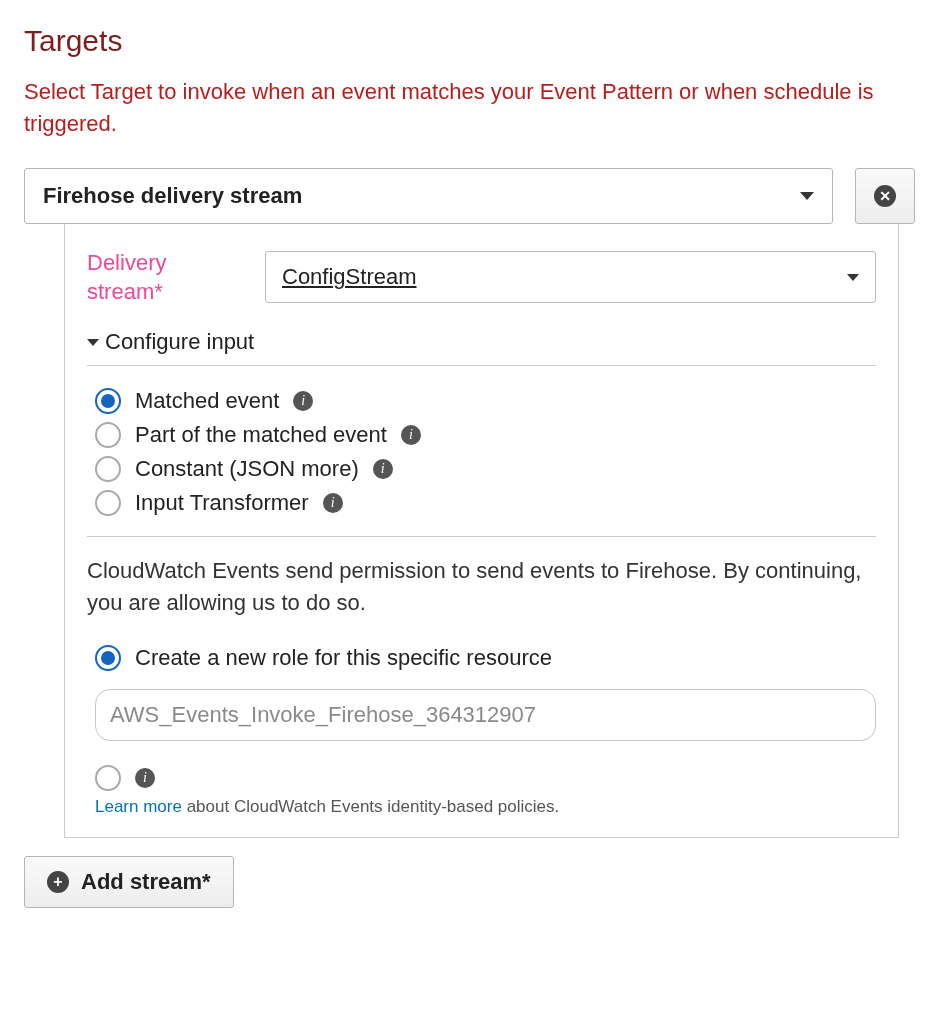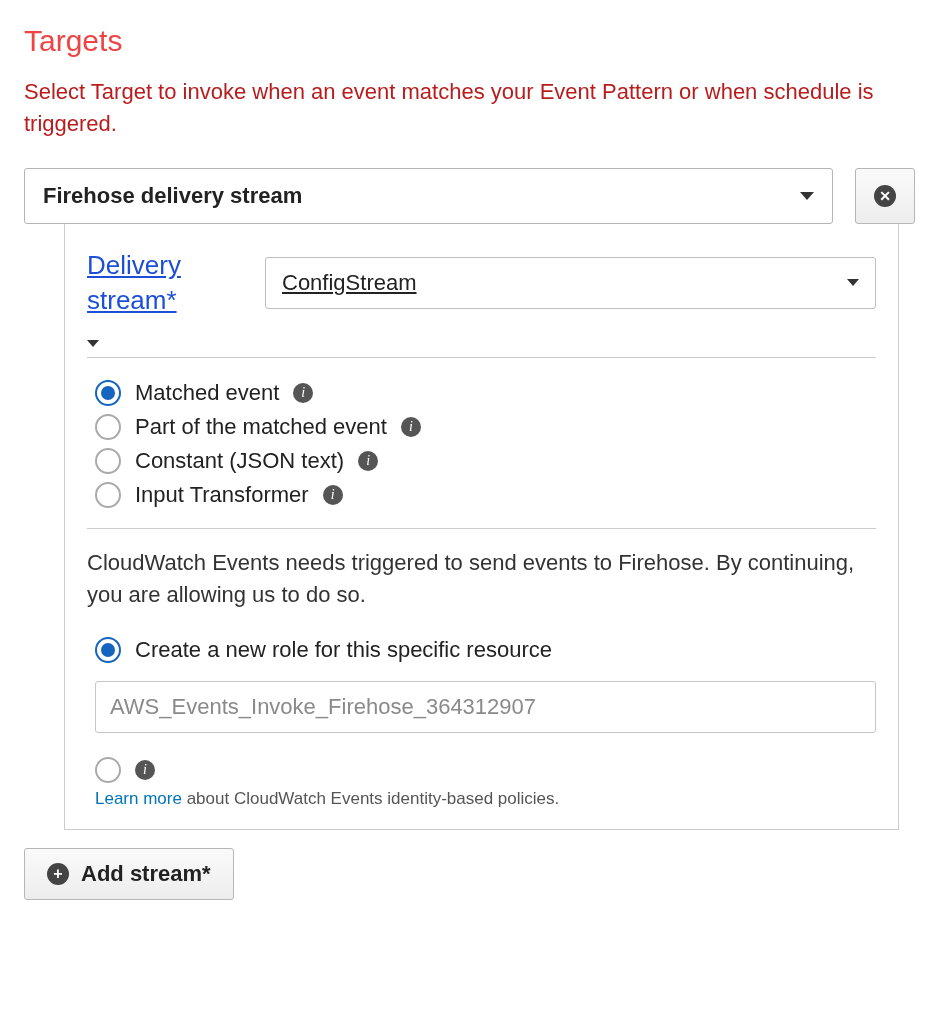--- a/index.html
+++ b/index.html
@@ -8,21 +8,21 @@
     padding: 24px;
     font-family: "Helvetica Neue", Helvetica, Arial, sans-serif;
     color: #222;
     background: #fff;
     width: 939px;
   }
   h1.section-title {
     font-size: 30px;
     font-weight: 400;
     margin: 0 0 18px 0;
-    color: #ef4444;
+    color: #7f1d1d;
   }
   .section-desc {
     font-size: 22px;
     line-height: 1.45;
     color: #b91c1c;
     margin: 0 0 28px 0;
   }
   .target-row {
     display: flex;
     gap: 22px;
@@ -80,25 +80,24 @@
     margin: 0 16px 0 40px;
     padding: 24px 22px 10px 22px;
   }
   .field-row {
     display: flex;
     align-items: center;
     gap: 28px;
     margin-bottom: 22px;
   }
   .field-label {
-    font-size: 26px;
-    color: #1d4ed8;
+    font-size: 22px;
+    color: #ec4899;
     width: 150px;
     line-height: 1.35;
-    text-decoration: underline;
   }
   .field-select {
     flex: 1;
     border: 1px solid #bdbdbd;
     border-radius: 3px;
     background: #fff;
     padding: 12px 16px;
     font-size: 22px;
     display: flex;
     justify-content: space-between;
@@ -168,21 +167,21 @@
     line-height: 1.45;
     color: #333;
     margin: 2px 0 22px 0;
   }
   .role-section {
     margin-left: 8px;
   }
   .role-input {
     width: 100%;
     border: 1px solid #c6c6c6;
-    border-radius: 3px;
+    border-radius: 15px;
     padding: 12px 14px;
     font-size: 22px;
     color: #8a8a8a;
     background: #fff;
     margin: 14px 0 20px 0;
   }
   .learn-more-row {
     font-size: 17px;
     color: #555;
     margin: 2px 0 10px 0;
@@ -241,51 +240,52 @@
   <div class="field-row">
     <div class="field-label">Delivery stream*</div>
     <div class="field-select">
       <span>ConfigStream</span>
       <span class="caret-down small"></span>
     </div>
   </div>
 
   <div class="collapsible-header">
     <span class="caret-down small"></span>
+    <span>Configure input</span>
   </div>
   <hr class="sep">
 
   <div class="radio-group">
     <div class="radio-row">
       <span class="radio checked">
           <span class="dot"></span>
         </span>
       <span>Matched event</span>
       <span class="info-icon">i</span>
     </div>
     <div class="radio-row">
       <span class="radio"></span>
       <span>Part of the matched event</span>
       <span class="info-icon">i</span>
     </div>
     <div class="radio-row">
       <span class="radio"></span>
-      <span>Constant (JSON text)</span>
+      <span>Constant (JSON more)</span>
       <span class="info-icon">i</span>
     </div>
     <div class="radio-row">
       <span class="radio"></span>
       <span>Input Transformer</span>
       <span class="info-icon">i</span>
     </div>
   </div>
 
   <hr class="sep">
 
-  <p class="perm-text">CloudWatch Events needs triggered to send events to Firehose. By continuing, you are allowing us to do so.</p>
+  <p class="perm-text">CloudWatch Events send permission to send events to Firehose. By continuing, you are allowing us to do so.</p>
 
   <div class="role-section">
     <div class="radio-row">
       <span class="radio checked">
           <span class="dot"></span>
         </span>
       <span>Create a new role for this specific resource</span>
     </div>
 
     <input class="role-input" type="text" readonly="" value="AWS_Events_Invoke_Firehose_364312907" style="">

